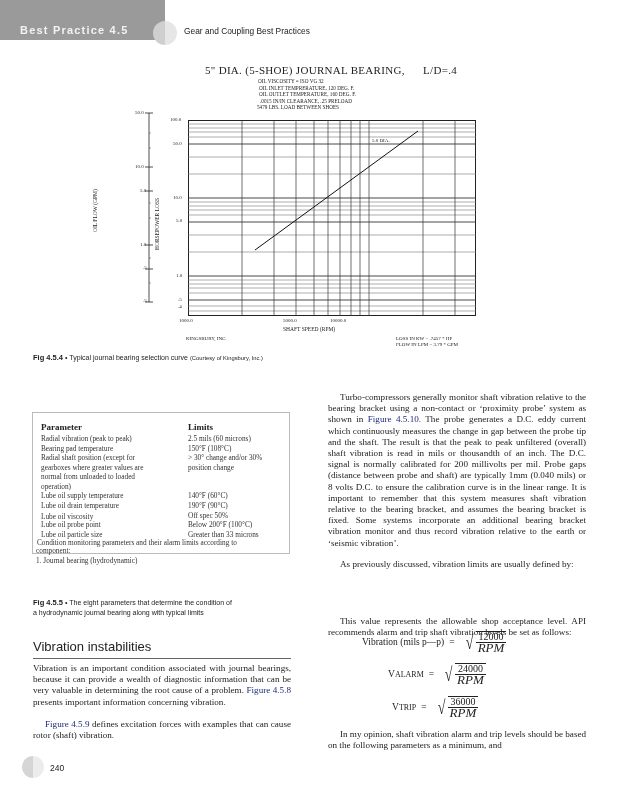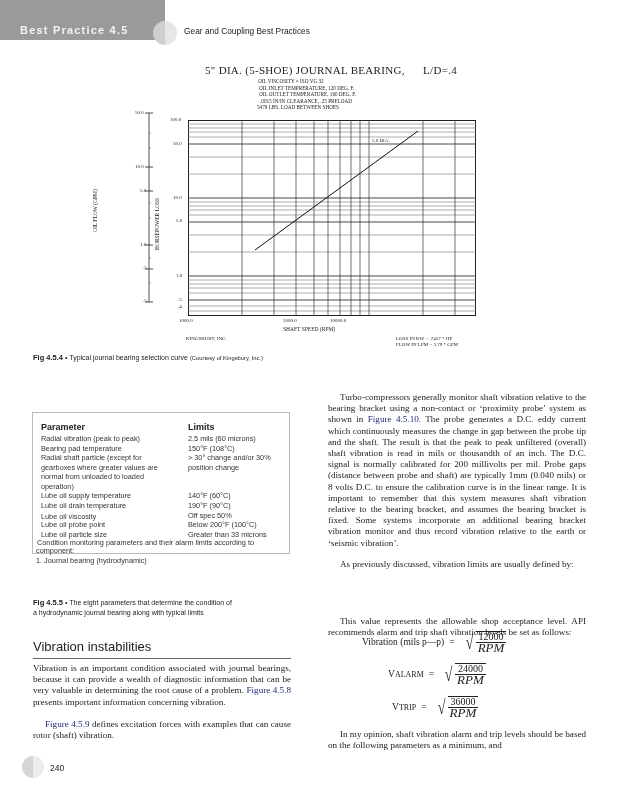--- a/index.html
+++ b/index.html
@@ -11,21 +11,21 @@
   .hdr-circle{left:153px;top:21px;width:24px;height:24px;border-radius:50%;background:linear-gradient(90deg,#cfcfcf 50%,#e6e6e6 50%);}
   .hdr-sub{left:184px;top:25px;font-family:"Liberation Sans",sans-serif;font-size:9.5px;color:#222;transform:scaleX(0.88);transform-origin:left;}
   .ch-title{left:205px;top:64px;font-size:11px;font-family:"Liberation Serif",serif;letter-spacing:.3px;}
   .ch-sub{left:258px;font-size:5.2px;line-height:6.4px;font-family:"Liberation Serif",serif;text-transform:uppercase;}
   .tick{font-size:5px;font-family:"Liberation Serif",serif;}
   .axlab{font-size:5.5px;font-family:"Liberation Serif",serif;}
   .caption{font-family:"Liberation Sans",sans-serif;font-size:7px;color:#222;}
   .caption b{font-size:7.5px;}
   
   .pbox{left:32px;top:412px;width:258px;height:142px;border:1px solid #bbb;box-sizing:border-box;}
-  .prow{position:absolute;font-family:Liberation Sans, sans-serif;font-size:7.3px;color:#333;line-height:9px;}
+  .prow{position:absolute;font-family:Liberation Serif, serif;font-size:7.3px;color:#333;line-height:9px;}
   .phead{font-weight:bold;font-size:9px;color:#222;}
   
   .para{font-family:"Liberation Serif",serif;font-size:9.1px;line-height:11.2px;color:#222;text-align:justify;}
   .link{color:#1b2a7a;}
   .sect{font-family:"Liberation Sans",sans-serif;font-size:13px;color:#222;}
   .rule{height:1px;background:#666;}
   .formula{font-family:"Liberation Serif",serif;font-size:9.5px;color:#222;display:flex;align-items:center;}
   .frac{display:inline-flex;flex-direction:column;align-items:center;border-top:1px solid #222;margin-left:1px;}
   .frac .num{font-size:10px;padding:0 2px;line-height:10px;}
   .frac .den{font-style:italic;font-size:13px;line-height:10px;border-top:1px solid #222;padding:0 2px;}
@@ -147,21 +147,21 @@
 </div>
 
 <div class="abs pbox">
   <div class="prow phead" style="left:8px;top:10px;">Parameter</div>
   <div class="prow phead" style="left:155px;top:10px;">Limits</div>
 
   <div class="prow" style="left:8px;top:21px;">Radial vibration (peak to peak)</div>
   <div class="prow" style="left:155px;top:21px;">2.5 mils (60 microns)</div>
   <div class="prow" style="left:8px;top:30.5px;">Bearing pad temperature</div>
   <div class="prow" style="left:155px;top:30.5px;">150°F (108°C)</div>
-  <div class="prow" style="left:8px;top:40px;">Radial shaft particle (except for</div>
+  <div class="prow" style="left:8px;top:40px;">Radial shaft position (except for</div>
   <div class="prow" style="left:155px;top:40px;">&gt; 30° change and/or 30%</div>
   <div class="prow" style="left:8px;top:49.5px;">gearboxes where greater values are</div>
   <div class="prow" style="left:155px;top:49.5px;">position change</div>
   <div class="prow" style="left:8px;top:59px;">normal from unloaded to loaded</div>
   <div class="prow" style="left:8px;top:68.5px;">operation)</div>
   <div class="prow" style="left:8px;top:78px;">Lube oil supply temperature</div>
   <div class="prow" style="left:155px;top:78px;">140°F (60°C)</div>
   <div class="prow" style="left:8px;top:88px;">Lube oil drain temperature</div>
   <div class="prow" style="left:155px;top:88px;">190°F (90°C)</div>
   <div class="prow" style="left:8px;top:99px;">Lube oil viscosity</div>

